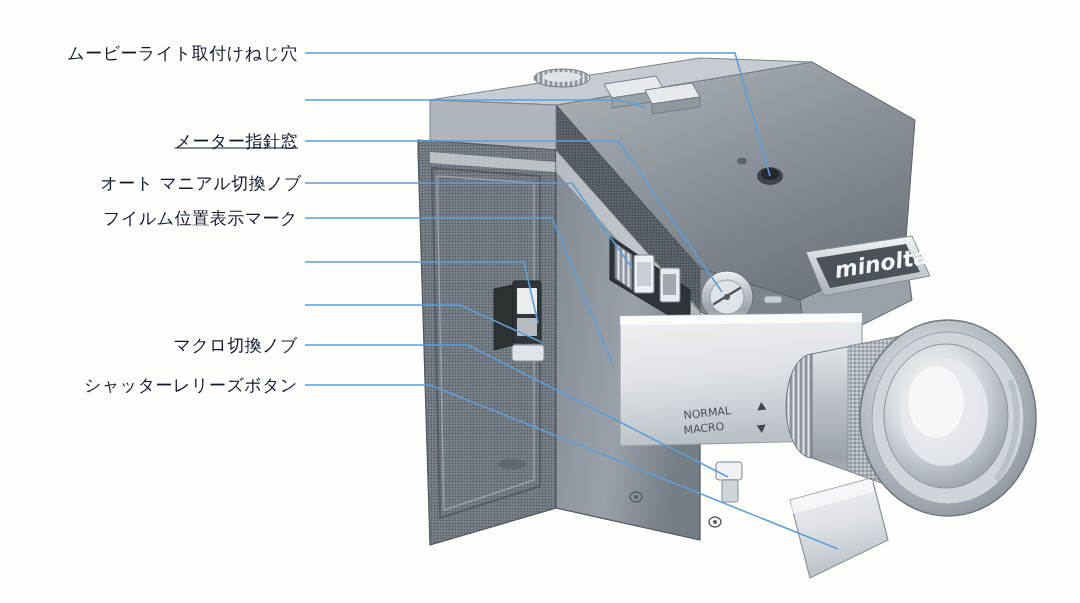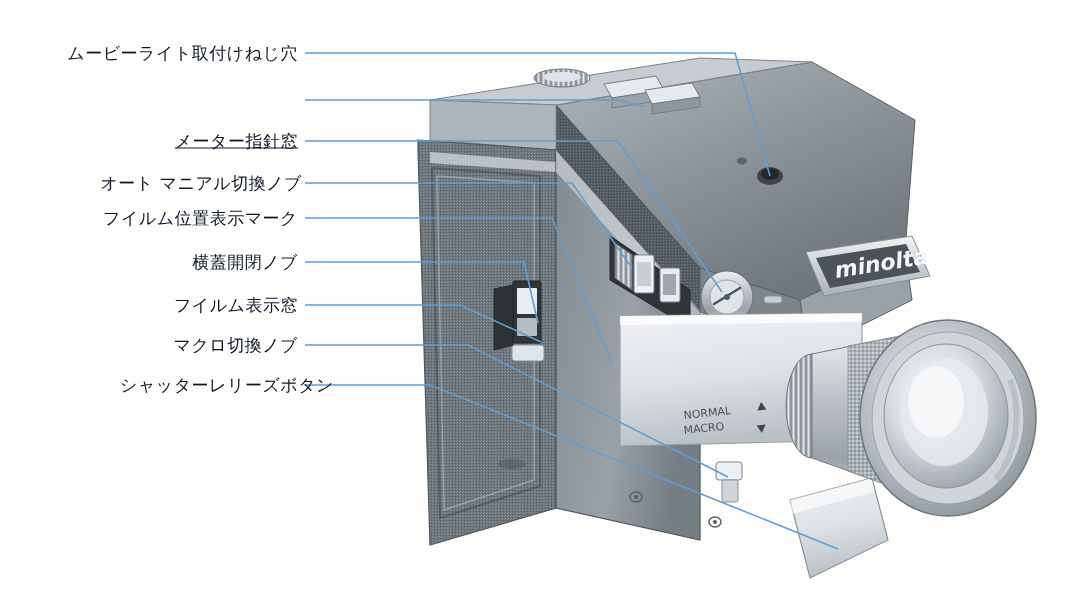--- a/index.html
+++ b/index.html
@@ -223,18 +223,16 @@
       <path d="M305,305 L460,305 L541,342"></path>
       <path d="M305,345 L468,345 L728,477"></path>
       <path d="M305,385 L430,385 L838,549"></path>
     </g>
   </svg>
 
   <div class="label" style="left:0;width:298px;top:53px;">ムービーライト取付けねじ穴</div>
   <div class="label" style="left:0;width:298px;top:141px;text-decoration:underline;">メーター指針窓</div>
   <div class="label" style="left:4px;width:298px;top:183px;">オート マニアル切換ノブ</div>
   <div class="label" style="left:0;width:298px;top:218px;">フイルム位置表示マーク</div>
-  <div class="label" style="left:0;width:298px;top:262px;">横蓋開閉ノブ</div>
-  <div class="label" style="left:0;width:298px;top:305px;">フイルム表示窓</div>
   <div class="label" style="left:0;width:298px;top:345px;text-align:right;">マクロ切換ノブ</div>
-  <div class="label" style="left:0;width:298px;top:385px;margin-left:36px;">シャッターレリーズボタン</div>
+  <div class="label" style="left:0;width:298px;top:385px;">シャッターレリーズボタン</div>
 
 </div>
 
 </body></html>

